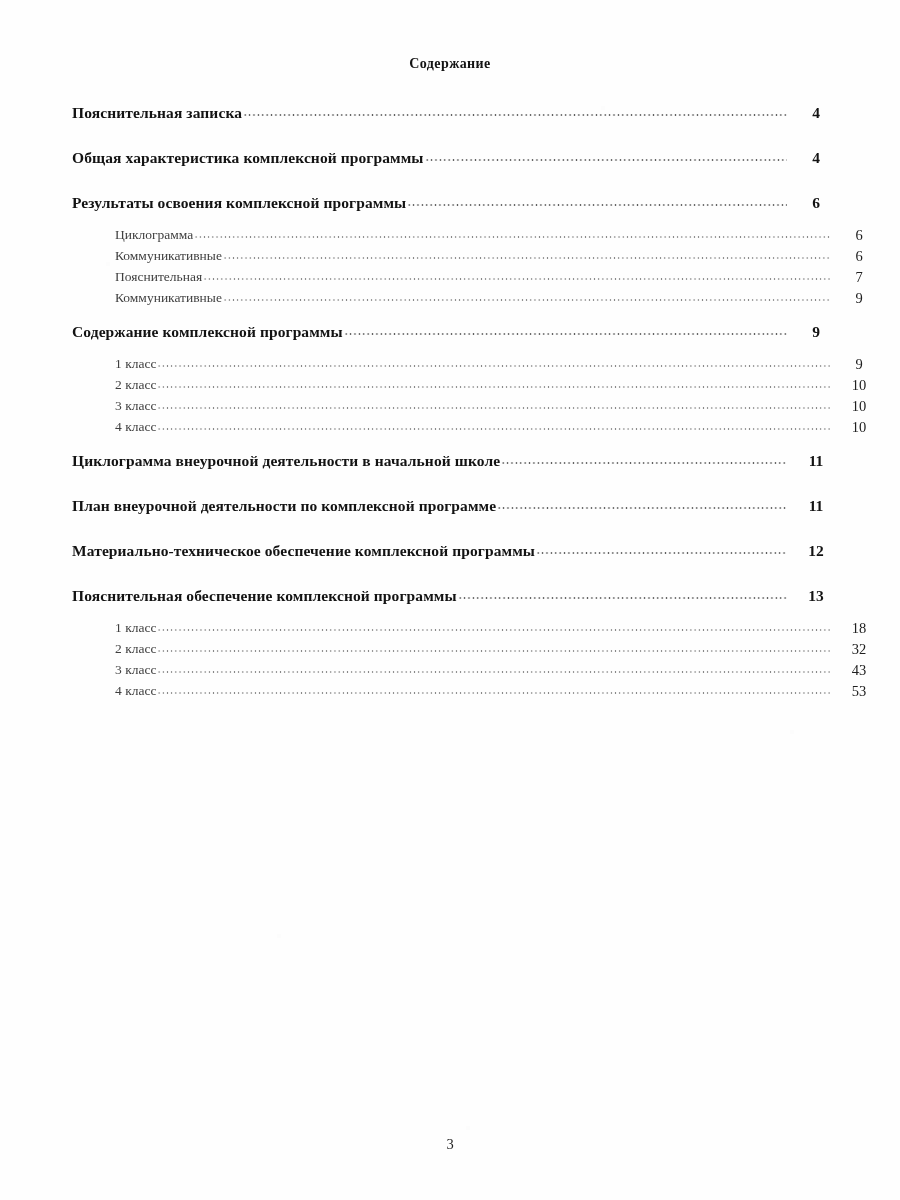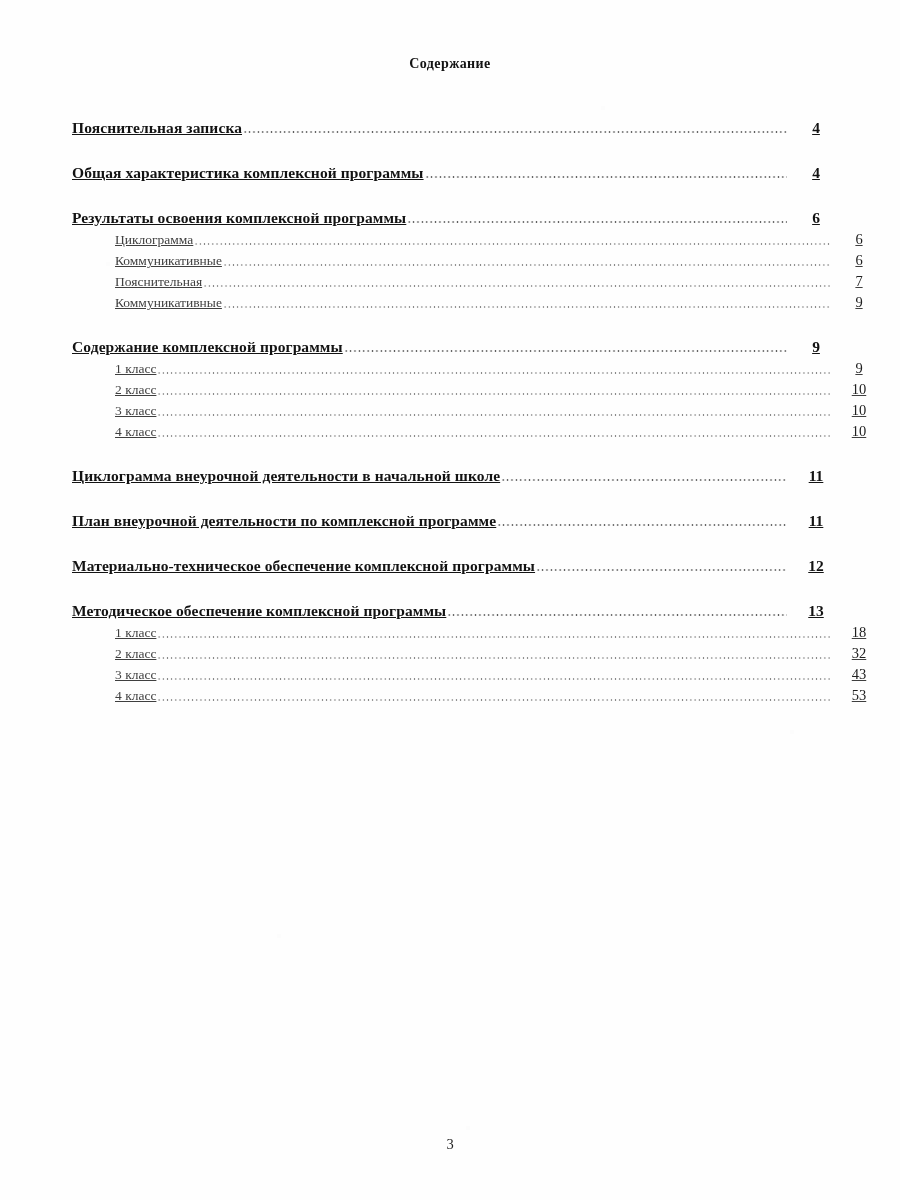--- a/index.html
+++ b/index.html
@@ -54,23 +54,22 @@
     padding: 0;
     list-style: none;
     position: absolute;
     left: 72px;
     right: 58px;
     top: 104px;
   }
 
   .toc-entry {
     display: flex;
-    align-items: flex-end;
+    align-items: flex-start;
     width: 100%;
-    text-decoration: underline;
   }
 
   .entry-label {
     white-space: nowrap;
     flex: 0 0 auto;
   }
 
   .leader {
     flex: 1 1 auto;
     min-width: 10px;
@@ -230,21 +229,21 @@
         <span class="entry-page">11</span>
       </li>
       <li class="group-gap"></li>
       <li class="toc-entry level-1">
         <span class="entry-label">Материально-техническое обеспечение комплексной программы</span>
         <span class="leader"></span>
         <span class="entry-page">12</span>
       </li>
       <li class="group-gap"></li>
       <li class="toc-entry level-1">
-        <span class="entry-label">Методическое обеспечение комплексной программы</span>
+        <span class="entry-label">Пояснительная обеспечение комплексной программы</span>
         <span class="leader"></span>
         <span class="entry-page">13</span>
       </li>
       <li class="toc-entry level-2">
         <span class="entry-label">1 класс</span>
         <span class="leader"></span>
         <span class="entry-page">18</span>
       </li>
       <li class="toc-entry level-2">
         <span class="entry-label">2 класс</span>

